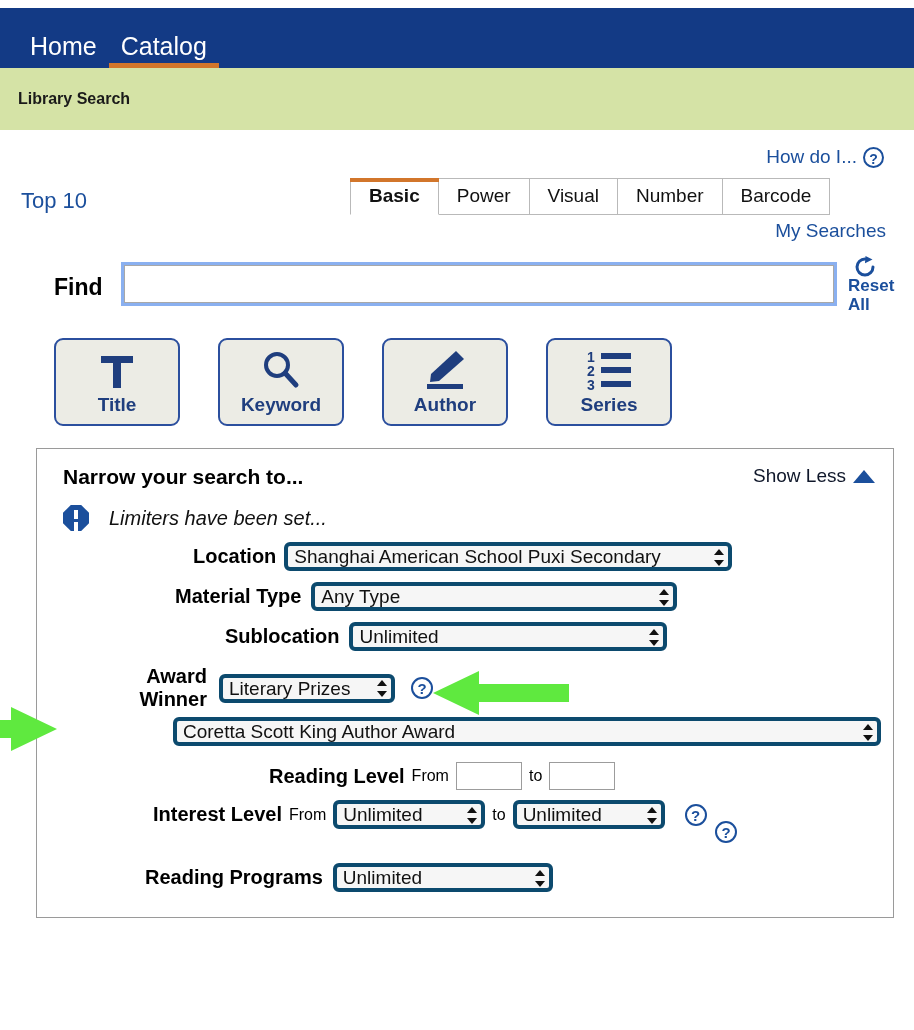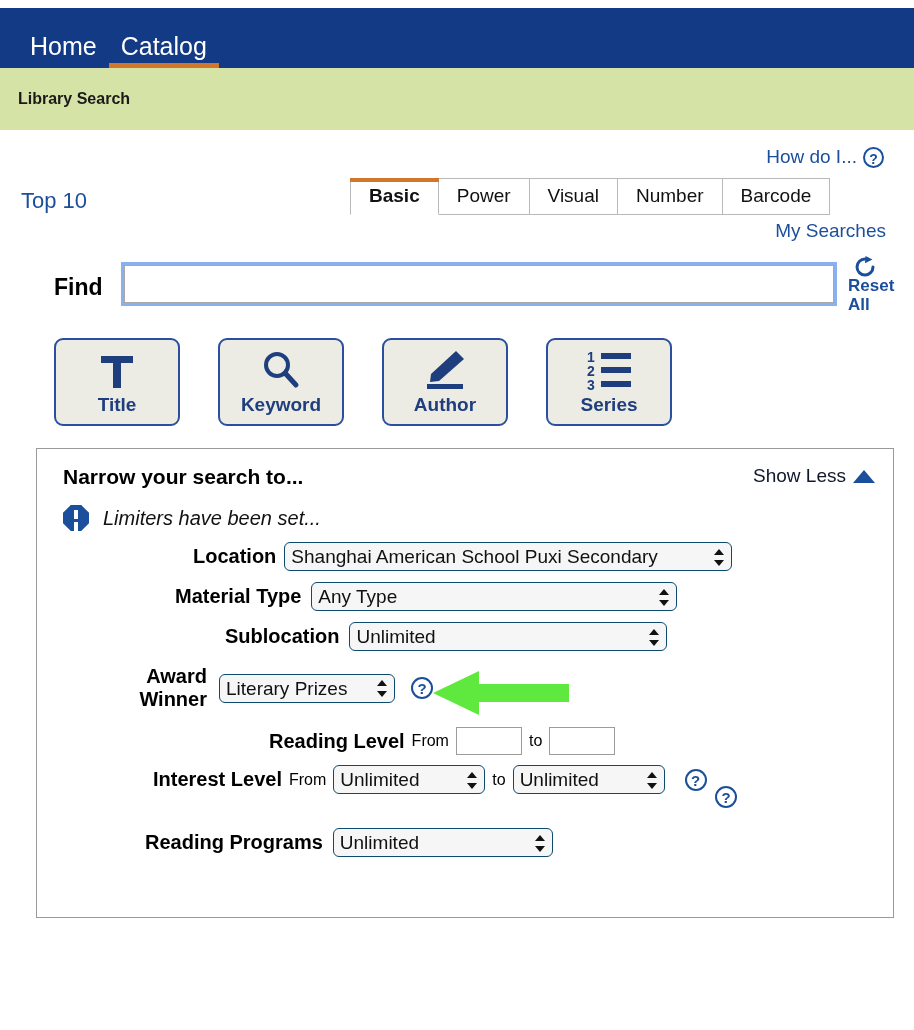--- a/index.html
+++ b/index.html
@@ -276,21 +276,21 @@
     width: 0; height: 0;
     border-left: 11px solid transparent;
     border-right: 11px solid transparent;
     border-bottom: 13px solid #1B4F9C;
     display: inline-block;
   }
 
   #limiters-row {
     display: flex;
     align-items: center;
-    gap: 14px;
+    gap: 20px;
     margin-top: 16px;
     padding-left: 10px;
   }
   #limiters-text {
     font-size: 20px;
     font-style: italic;
     color: #111;
   }
   .octagon {
     width: 26px;
@@ -326,21 +326,21 @@
   }
   .finline {
     font-size: 16px;
     flex: none;
     margin: 0 7px;
   }
   select.sel {
     font-family: "Liberation Sans", sans-serif;
     font-size: 19px;
     height: 29px;
-    border: 1px solid #0c4a6e;
+    border: 4px solid #0c4a6e;
     border-radius: 6px;
     background: #F6F6F6;
     padding: 0 4px 0 6px;
     box-sizing: border-box;
     color: #111;
     -webkit-appearance: none;
     appearance: none;
     cursor: pointer;
     position: relative;
   }
@@ -559,20 +559,31 @@
         <option>Literary Prizes</option>
       </select>
     </span>
     <span class="qmark small" style="margin-left:16px;">?</span>
 
     <svg class="garrow" style="left:380px; top:4px;" width="136" height="48" viewBox="0 0 136 48">
       <polygon points="0,24 46,2 46,15 136,15 136,33 46,33 46,46" fill="#5FE93F"></polygon>
     </svg>
   </div>
 
+  <div class="frow row-award2">
+    <span class="selwrap">
+      <select class="sel" style="width:708px;">
+        <option>Coretta Scott King Author Award</option>
+      </select>
+    </span>
+
+    <svg class="garrow" style="left:-106px; top:-12px;" width="110" height="48" viewBox="0 0 110 48">
+      <polygon points="110,24 64,2 64,15 0,15 0,33 64,33 64,46" fill="#5FE93F"></polygon>
+    </svg>
+  </div>
 
   <div class="frow row-rl">
     <span class="flabel">Reading Level</span>
     <span class="finline">From</span>
     <input class="txtbox" type="text" style="">
     <span class="finline">to</span>
     <input class="txtbox" type="text" style="">
   </div>
 
   <div class="frow row-il">

